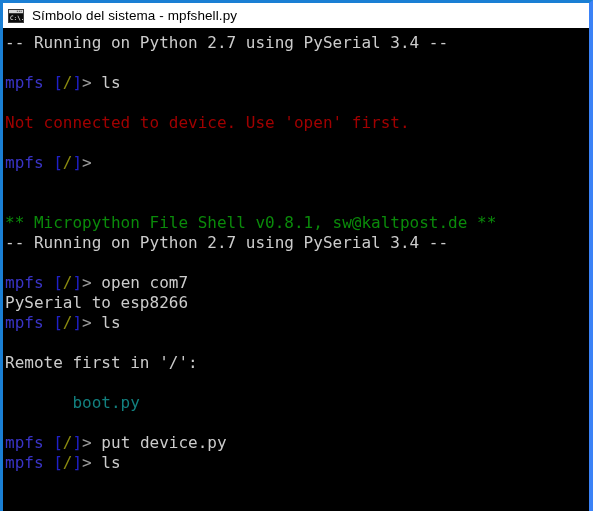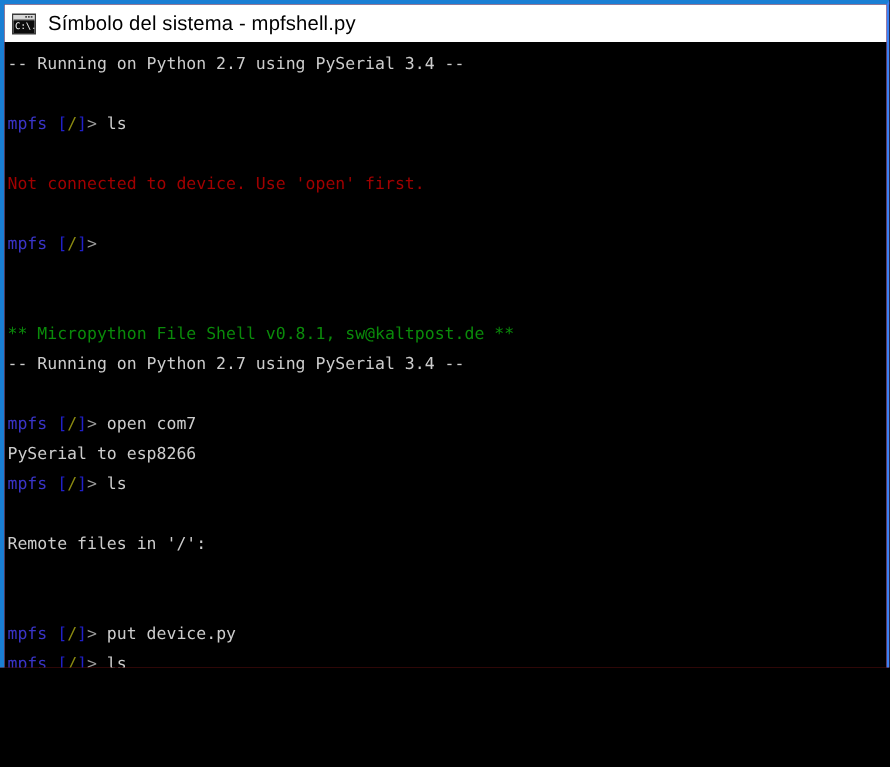--- a/index.html
+++ b/index.html
@@ -10,26 +10,26 @@
   body {
     width: 593px;
     height: 511px;
     overflow: hidden;
     font-family: "DejaVu Sans Mono", monospace;
   }
 
   #window {
     position: relative;
     width: 593px;
-    height: 445px;
+    height: 511px;
     box-sizing: border-box;
-    background: #b91c1c;
+    background: #4c1d95;
     border-top: 3px solid #1a7fd4;
     border-left: 3px solid #1a7fd4;
-    border-right: 2px solid #3b82f6;
+    border-right: 4px solid #3b82f6;
     overflow: hidden;
   }
 
   
   #titlebar {
     position: relative;
     height: 25px;
     background: #ffffff;
     display: flex;
     align-items: center;
@@ -88,21 +88,21 @@
     background: #000000;
     height: 483px;
     overflow: hidden;
     padding: 5px 0 0 2px;
     box-sizing: border-box;
   }
   .line {
     height: 20px;
     line-height: 20px;
     font-family: "DejaVu Sans Mono", monospace;
-    font-size: 11px;
+    font-size: 16px;
     white-space: pre;
     color: #cccccc;
     letter-spacing: 0px;
   }
   .line.blank { color: transparent; }
 
   
   .c-white   { color: #cccccc; }
   .c-red     { color: #a00000; }
   .c-green   { color: #0a8a0a; }
@@ -137,21 +137,22 @@
       <div class="line"><span class="c-purple">mpfs</span><span class="c-white"> </span><span class="c-blue">[</span><span class="c-olive">/</span><span class="c-blue">]</span><span class="c-gray">&gt;</span></div>
       <div class="line blank">&nbsp;</div>
       <div class="line blank">&nbsp;</div>
       <div class="line c-green">** Micropython File Shell v0.8.1, sw@kaltpost.de **</div>
       <div class="line c-white">-- Running on Python 2.7 using PySerial 3.4 --</div>
       <div class="line blank">&nbsp;</div>
       <div class="line"><span class="c-purple">mpfs</span><span class="c-white"> </span><span class="c-blue">[</span><span class="c-olive">/</span><span class="c-blue">]</span><span class="c-gray">&gt;</span><span class="c-white"> open com7</span></div>
       <div class="line c-white">PySerial to esp8266</div>
       <div class="line"><span class="c-purple">mpfs</span><span class="c-white"> </span><span class="c-blue">[</span><span class="c-olive">/</span><span class="c-blue">]</span><span class="c-gray">&gt;</span><span class="c-white"> ls</span></div>
       <div class="line blank">&nbsp;</div>
-      <div class="line c-white">Remote files in '/':</div>
+      <div class="line c-white">Remote first in '/':</div>
       <div class="line blank">&nbsp;</div>
+      <div class="line c-teal">       boot.py</div>
       <div class="line blank">&nbsp;</div>
       <div class="line"><span class="c-purple">mpfs</span><span class="c-white"> </span><span class="c-blue">[</span><span class="c-olive">/</span><span class="c-blue">]</span><span class="c-gray">&gt;</span><span class="c-white"> put device.py</span></div>
       <div class="line"><span class="c-purple">mpfs</span><span class="c-white"> </span><span class="c-blue">[</span><span class="c-olive">/</span><span class="c-blue">]</span><span class="c-gray">&gt;</span><span class="c-white"> ls</span></div>
       <div class="line blank">&nbsp;</div>
     </div>
 
 </div>
 
 </body></html>

